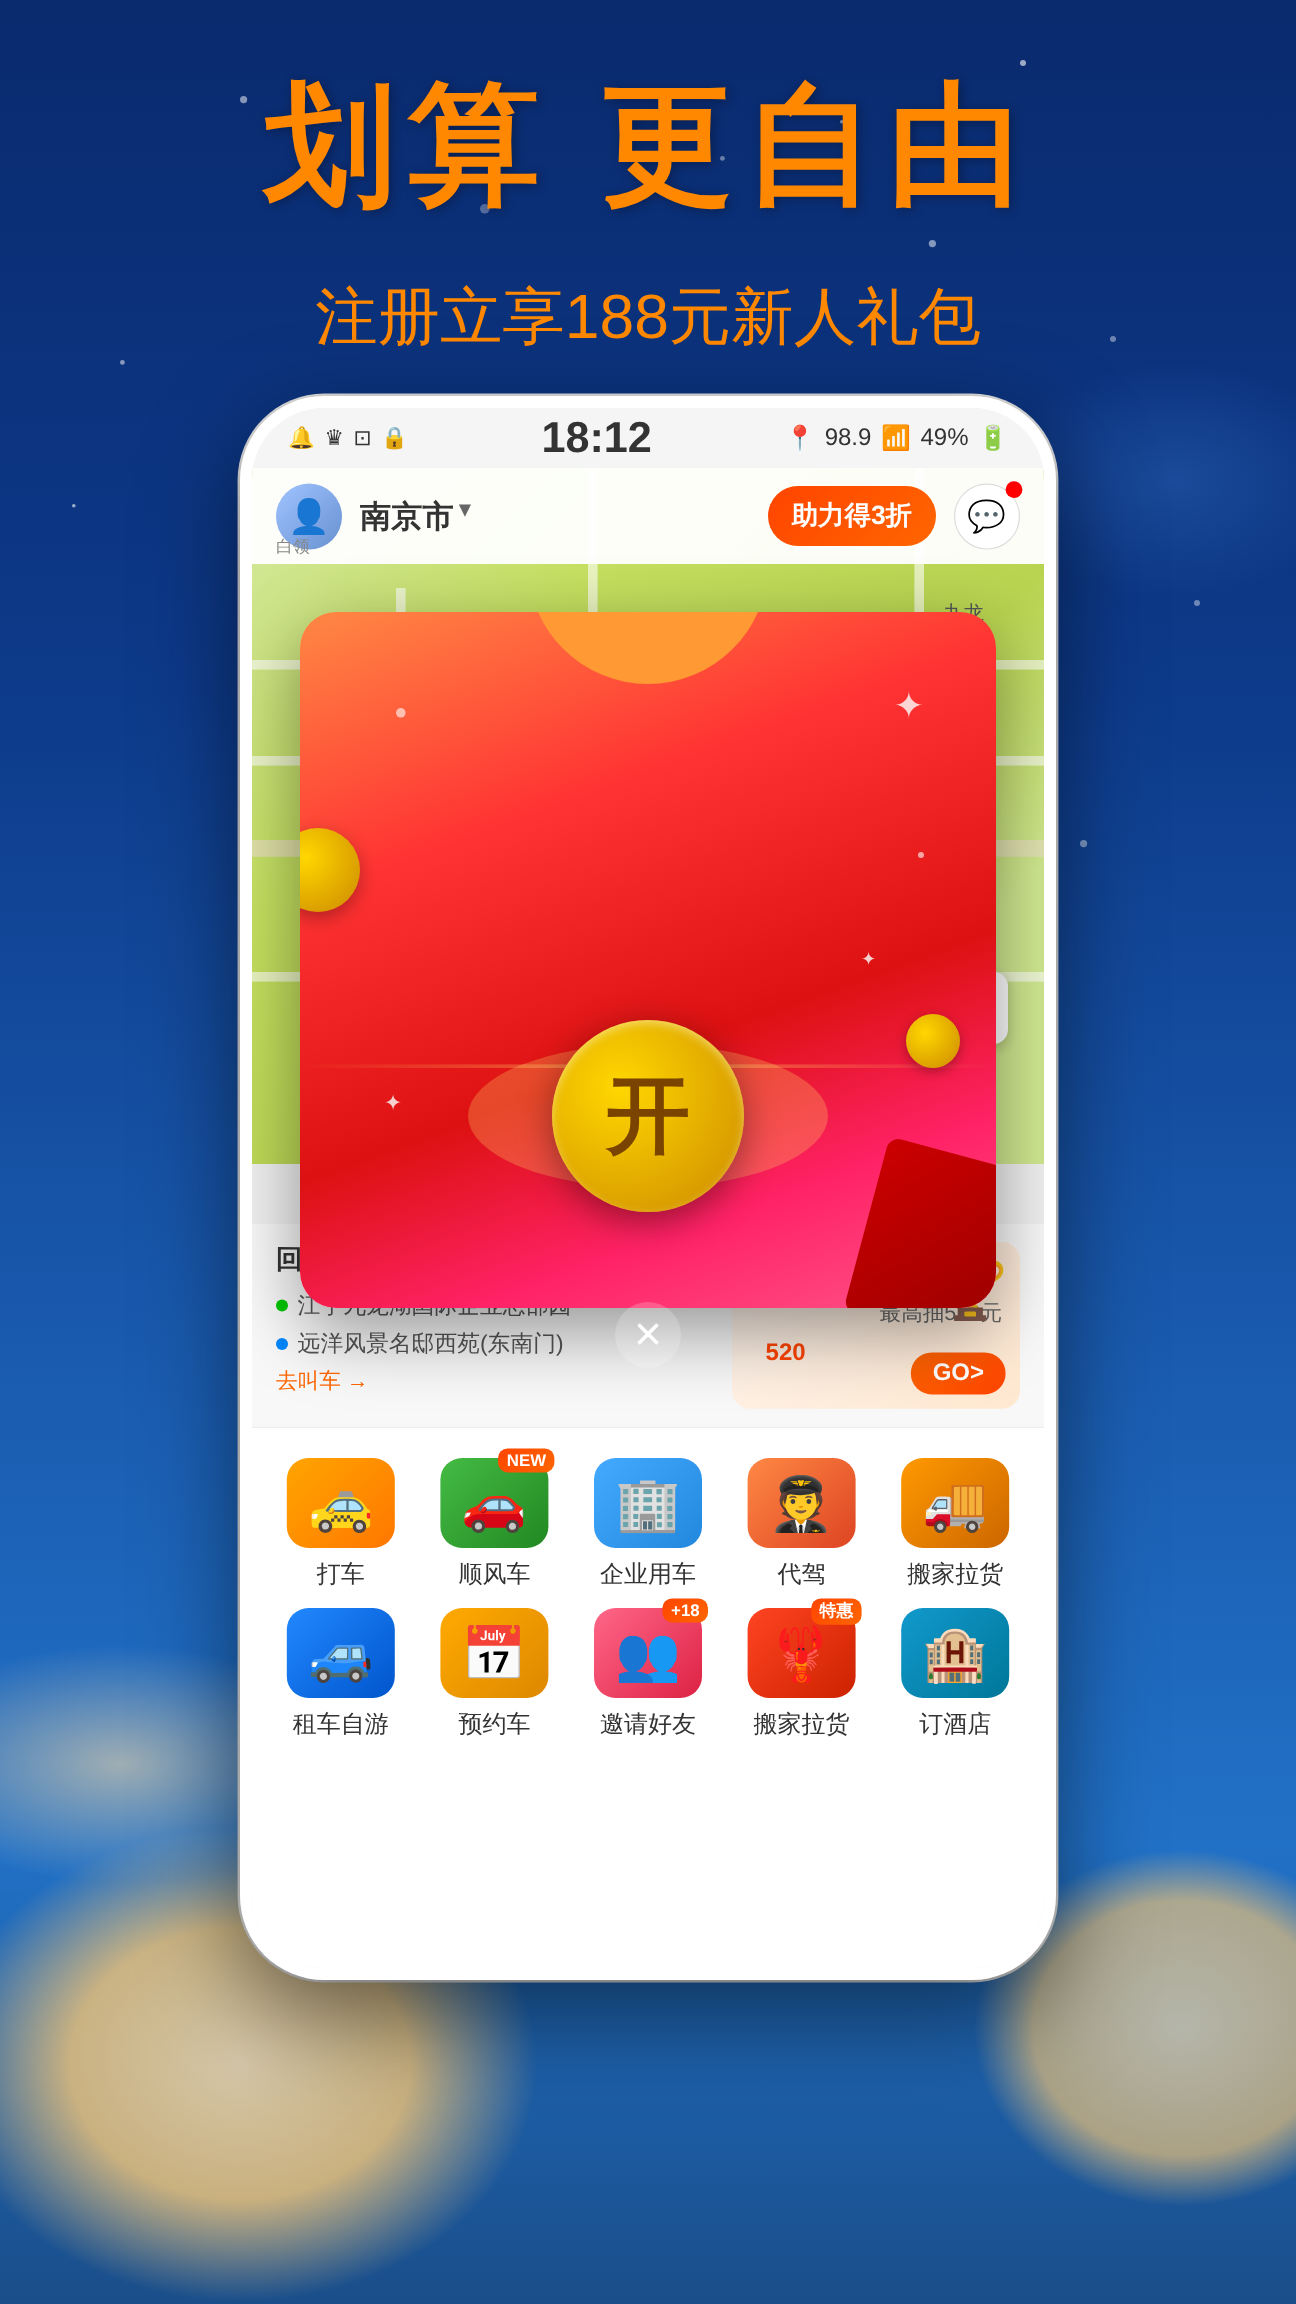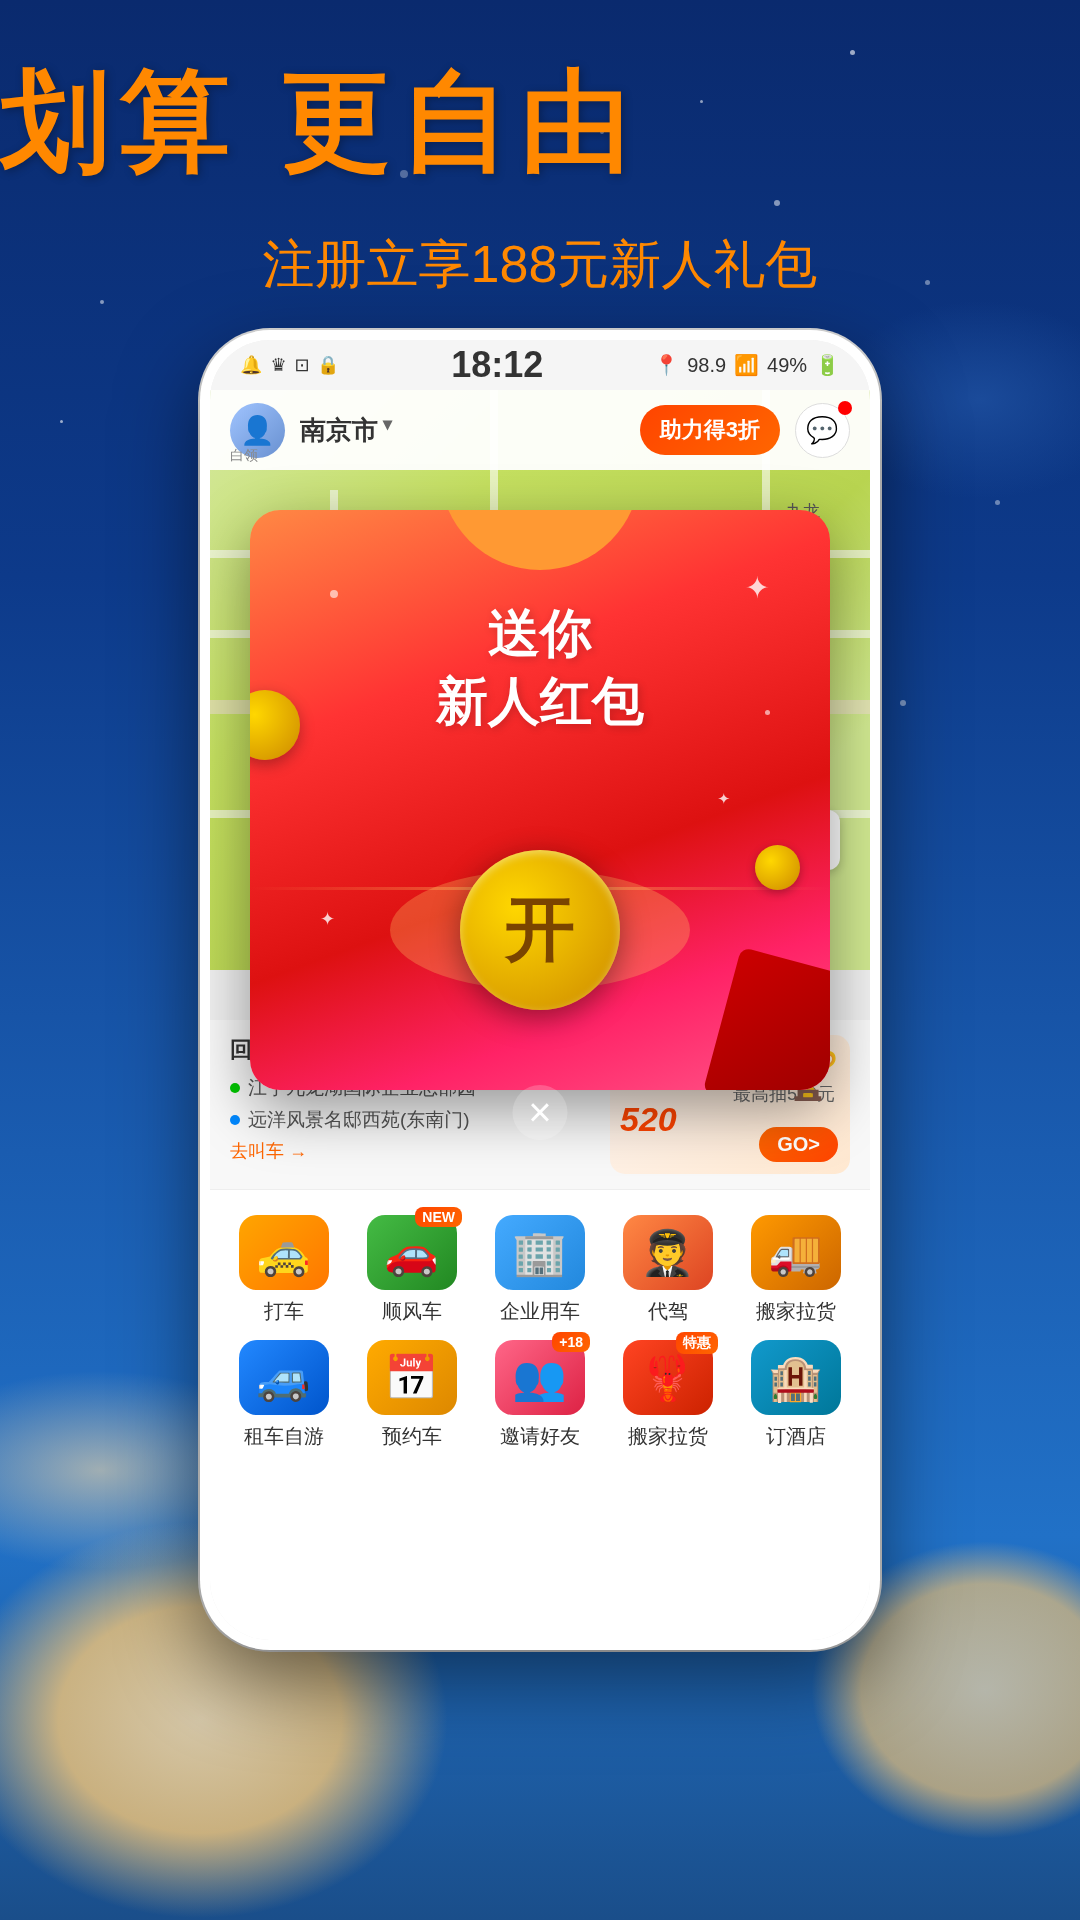--- a/index.html
+++ b/index.html
@@ -65,20 +65,21 @@
       background: radial-gradient(ellipse at center, rgba(30,80,160,0.8) 0%, transparent 70%);
       border-radius: 50%;
     }
 
     
     .header-title {
       position: absolute;
       top: 60px;
       left: 0;
       right: 0;
+      text-align: center;
       font-size: 110px;
       font-weight: 900;
       color: #ff8800;
       letter-spacing: 10px;
       text-shadow: 2px 2px 10px rgba(0,0,0,0.3);
       line-height: 1.1;
     }
     .header-subtitle {
       position: absolute;
       top: 230px;
@@ -746,24 +747,20 @@
           <div class="red-packet-card">
 
             <div class="red-packet-arc-top"></div>
 
             <div class="rp-sparkle" style="width:8px;height:8px;top:80px;left:80px;"></div>
             <div class="rp-sparkle" style="width:5px;height:5px;top:200px;right:60px;"></div>
             <div class="rp-star" style="top:60px;right:60px;">✦</div>
             <div class="rp-star" style="bottom:160px;left:70px;font-size:18px;">✦</div>
             <div class="rp-star" style="top:280px;right:100px;font-size:15px;">✦</div>
 
-            <div class="red-packet-text">
-              <div>送你</div>
-              <div>新人红包</div>
-            </div>
 
             <div class="red-packet-glow"></div>
 
             <div style="position:absolute;bottom:200px;left:0;right:0;height:3px;background:linear-gradient(90deg,transparent,rgba(255,200,100,0.5),transparent)"></div>
 
             <div class="open-button">开</div>
 
             <div class="gold-ball-left"></div>
             <div class="gold-ball-right"></div>
 
@@ -786,21 +783,21 @@
                 <div class="dot-blue"></div>
                 <span>远洋风景名邸西苑(东南门)</span>
               </div>
               <div class="home-strip-link">去叫车 →</div>
             </div>
             <div class="home-strip-close">×</div>
             <div class="promo-strip-right">
               <div class="promo-strip-title">大大抽押字券</div>
               <div class="promo-strip-sub">最高抽520元</div>
               <div style="position:absolute;top:10px;right:10px;font-size:50px;">🏆</div>
-              <div style="position:absolute;bottom:35px;left:10px;font-size:34px;font-weight:700;color:#ff4400;font-style:italic;">520</div>
+              <div style="position:absolute;bottom:35px;left:28px;font-size:20px;font-weight:700;color:#ff4400;">520</div>
               <div class="go-btn">GO&gt;</div>
             </div>
           </div>
 
           <div class="service-grid">
             <div class="service-row">
               <div class="service-item">
                 <div class="service-icon-wrap">
                   <div class="service-icon icon-taxi">🚕</div>
                 </div>

